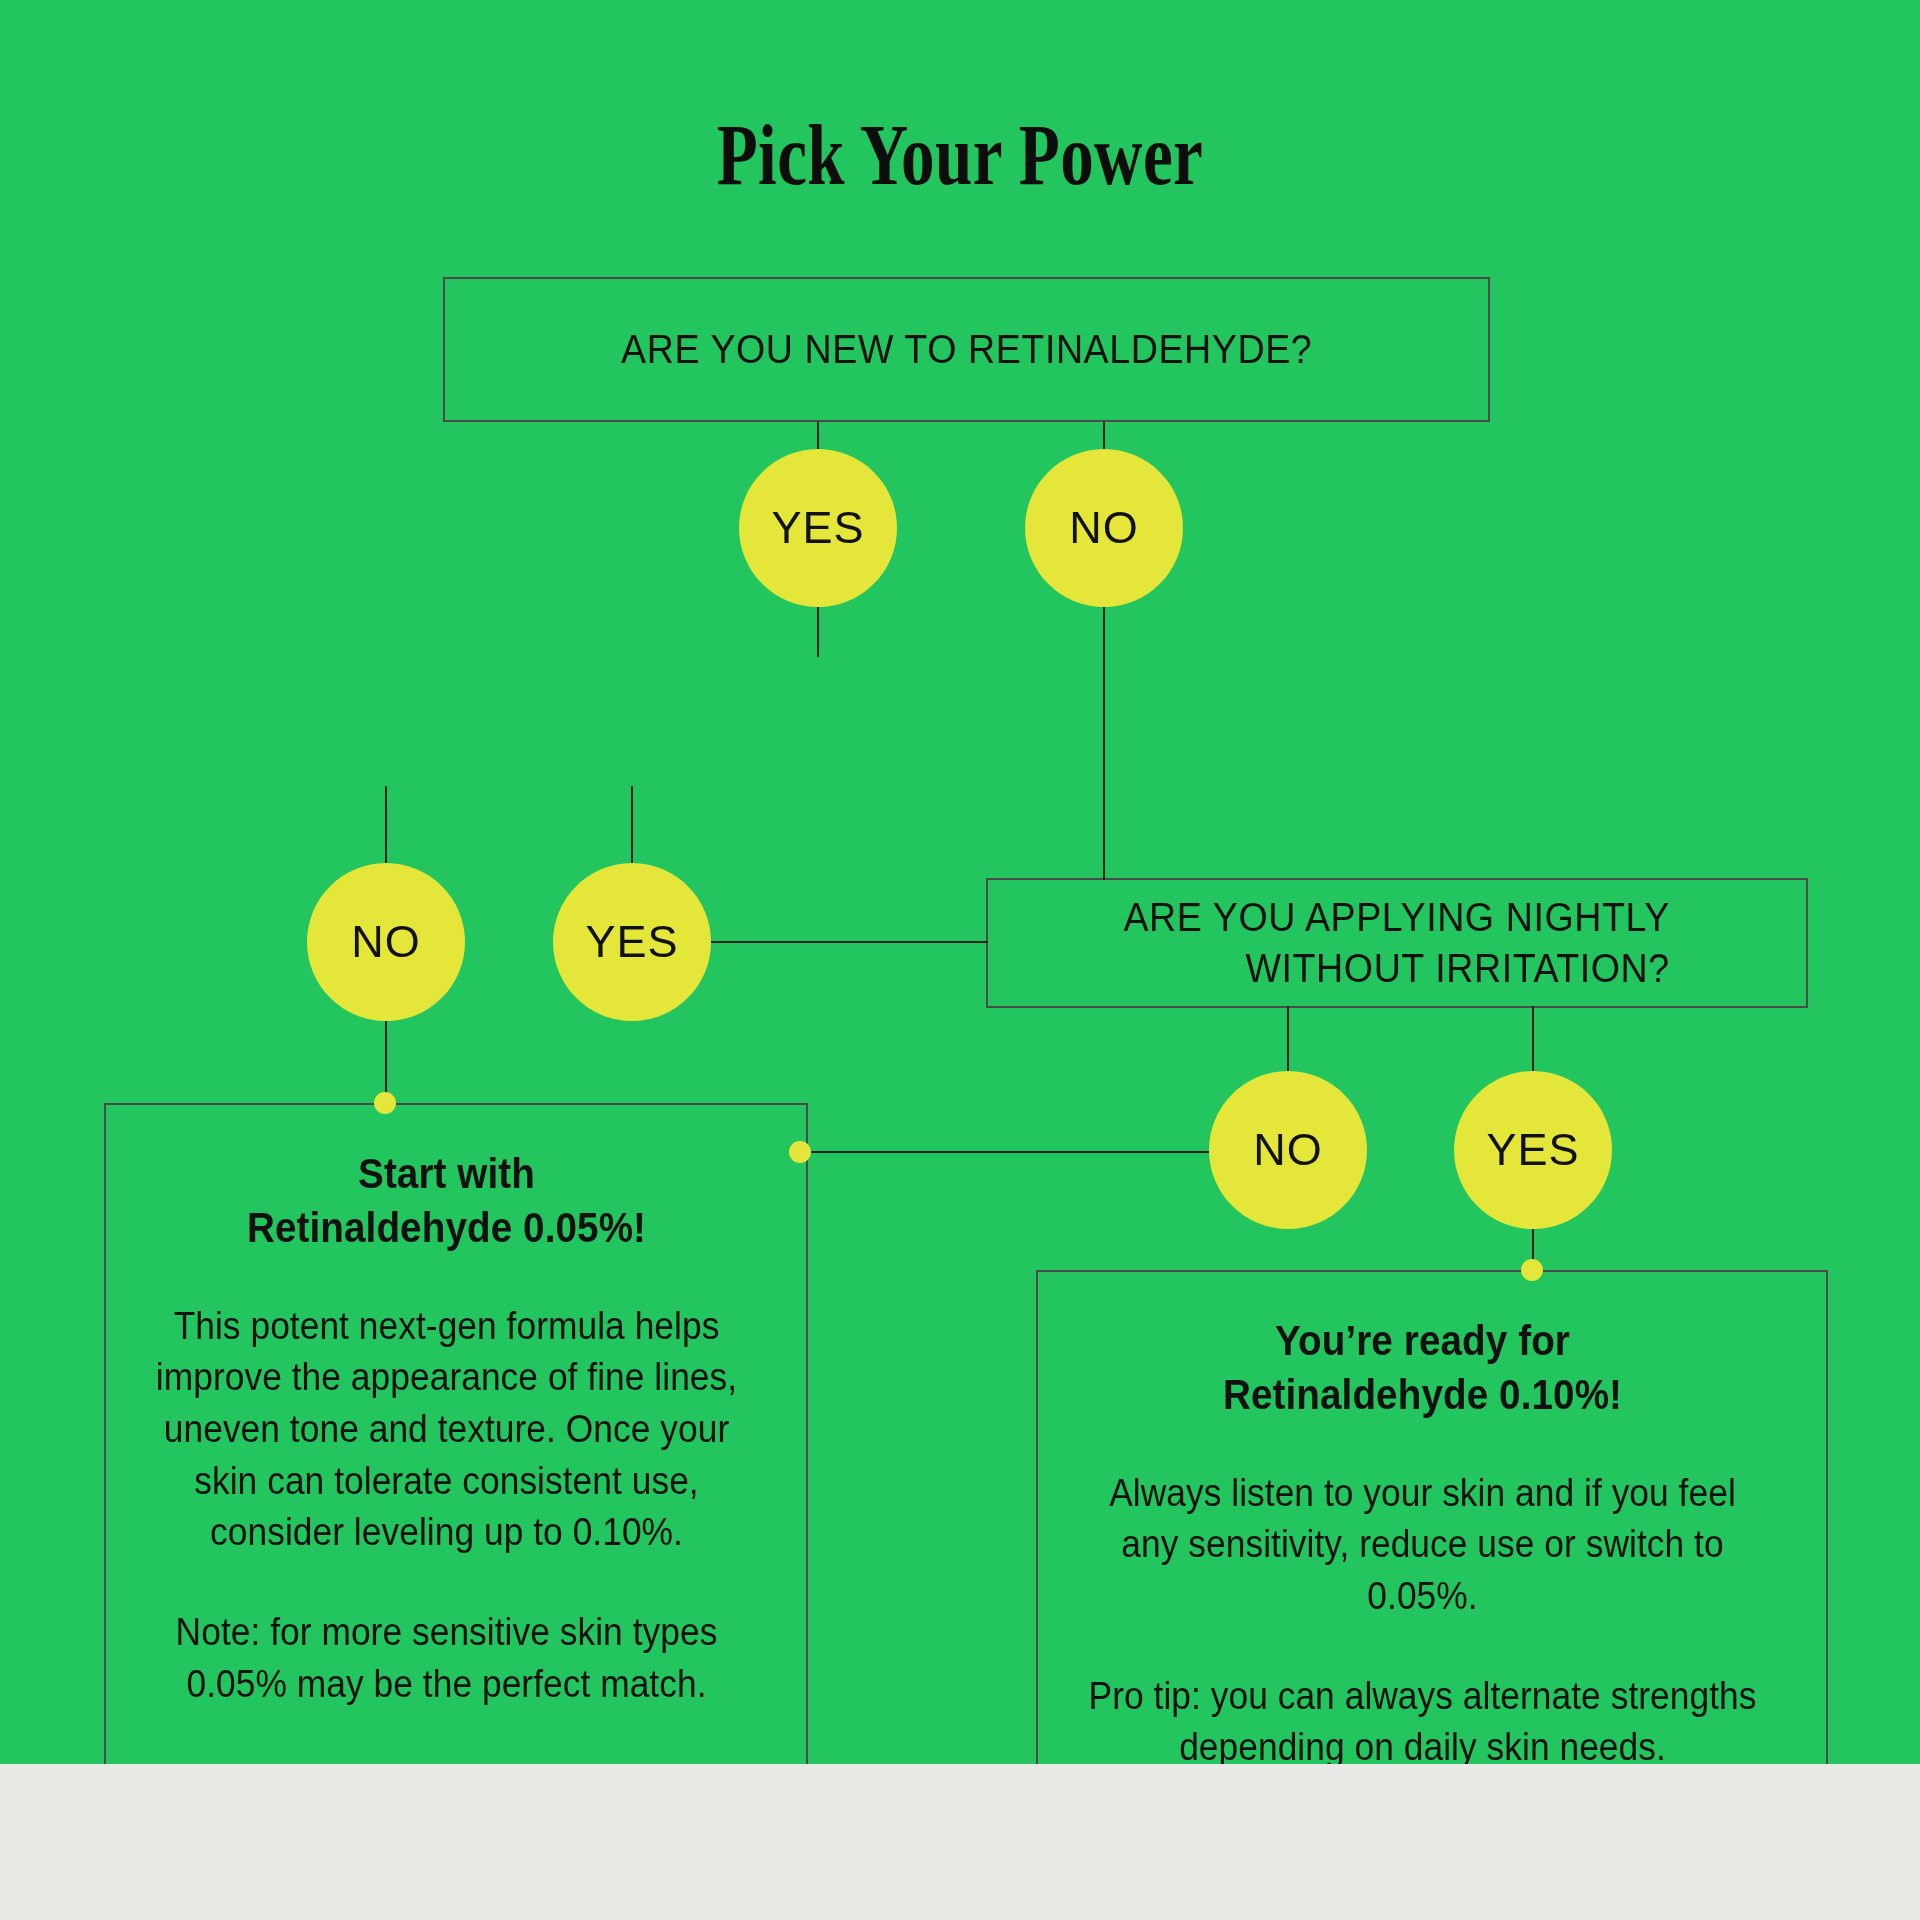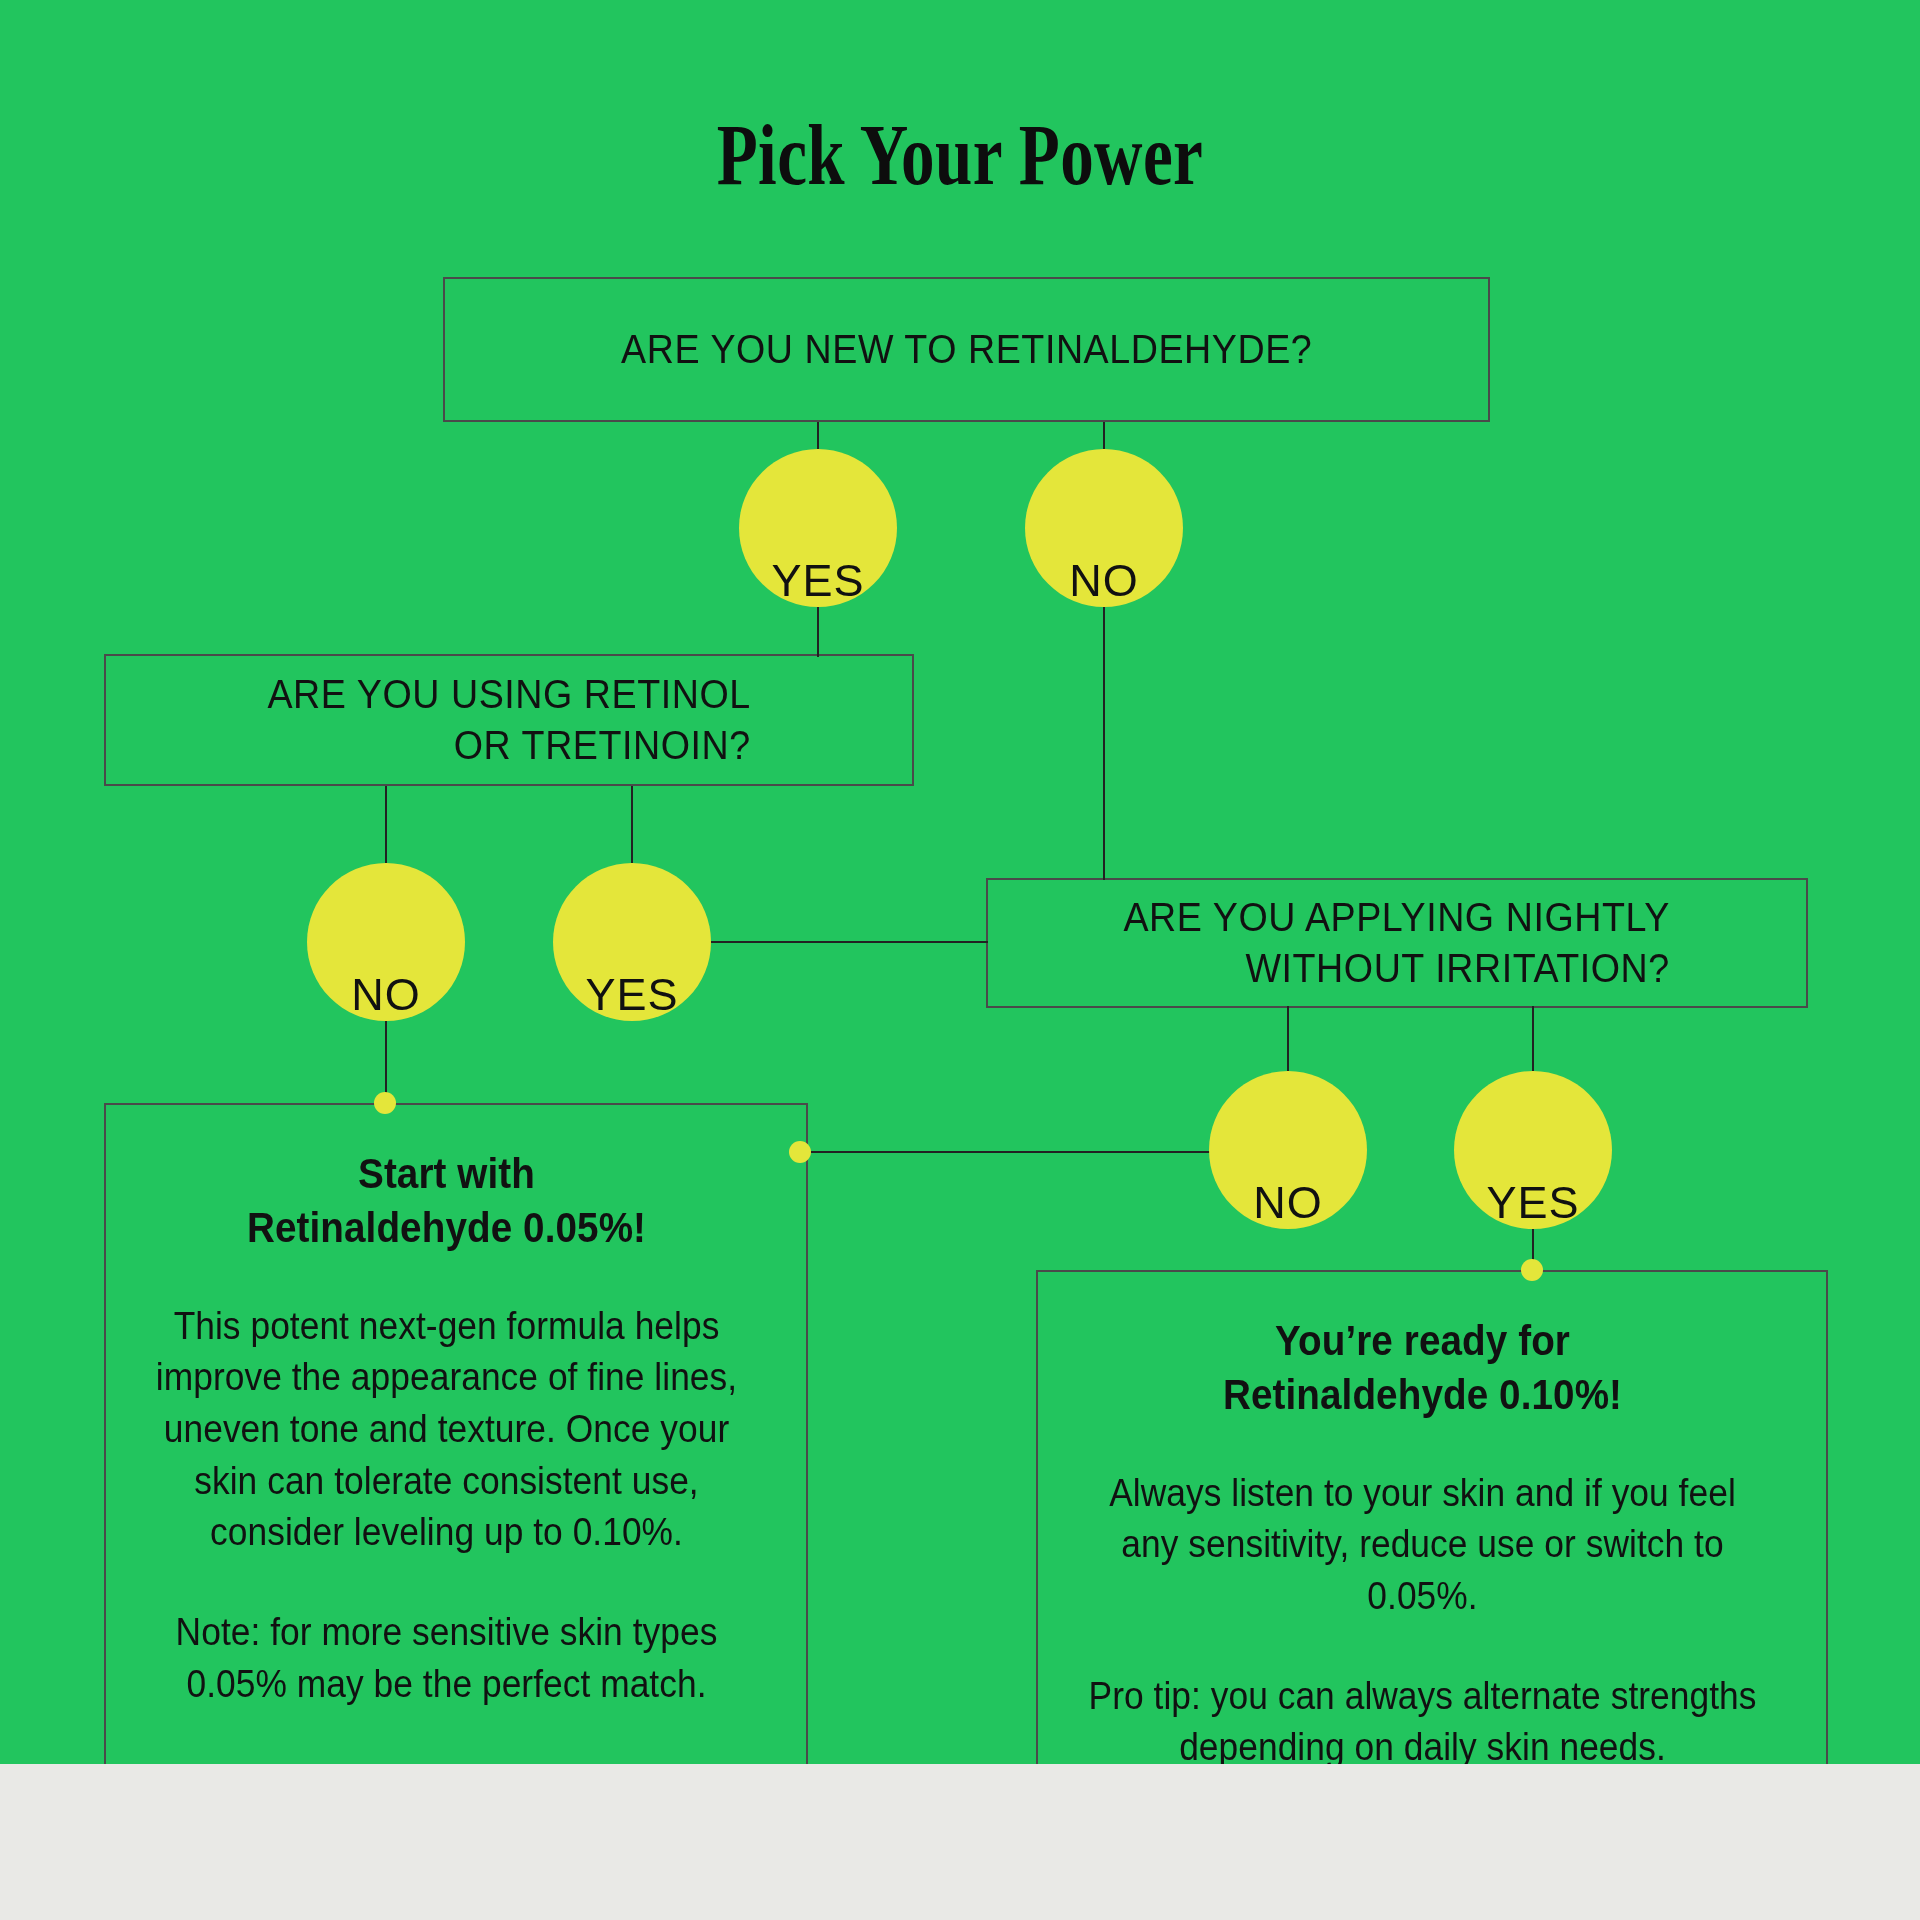--- a/index.html
+++ b/index.html
@@ -89,21 +89,21 @@
   .r-body:last-child { margin-bottom: 0; }
 
   
   .circle {
     position: absolute;
     width: 158px;
     height: 158px;
     border-radius: 50%;
     background: #e4e63a;
     display: flex;
-    align-items: flex-end;
+    align-items: center;
     justify-content: center;
     font-size: 45px;
     letter-spacing: 1px;
     color: #111111;
     z-index: 3;
   }
   #c-yes1 { left: 739px;  top: 449px; }
   #c-no1  { left: 1025px; top: 449px; }
   #c-no2  { left: 307px;  top: 863px; }
   #c-yes2 { left: 553px;  top: 863px; }
@@ -182,24 +182,20 @@
   <div class="line-v" id="ln-12"></div>
 
   <div class="dot" id="dot-1"></div>
   <div class="dot" id="dot-2"></div>
   <div class="dot" id="dot-3"></div>
 
   <div class="box" id="box-q1">
     <div class="q-text">ARE YOU NEW TO RETINALDEHYDE?</div>
   </div>
 
-  <div class="box" id="box-q2">
-    <div class="q-text">ARE YOU USING RETINOL
-OR TRETINOIN?</div>
-  </div>
 
   <div class="box" id="box-q3">
     <div class="q-text">ARE YOU APPLYING NIGHTLY
 WITHOUT IRRITATION?</div>
   </div>
 
   <div class="circle" id="c-yes1">
     <span>YES</span>
   </div>
   <div class="circle" id="c-no1">

